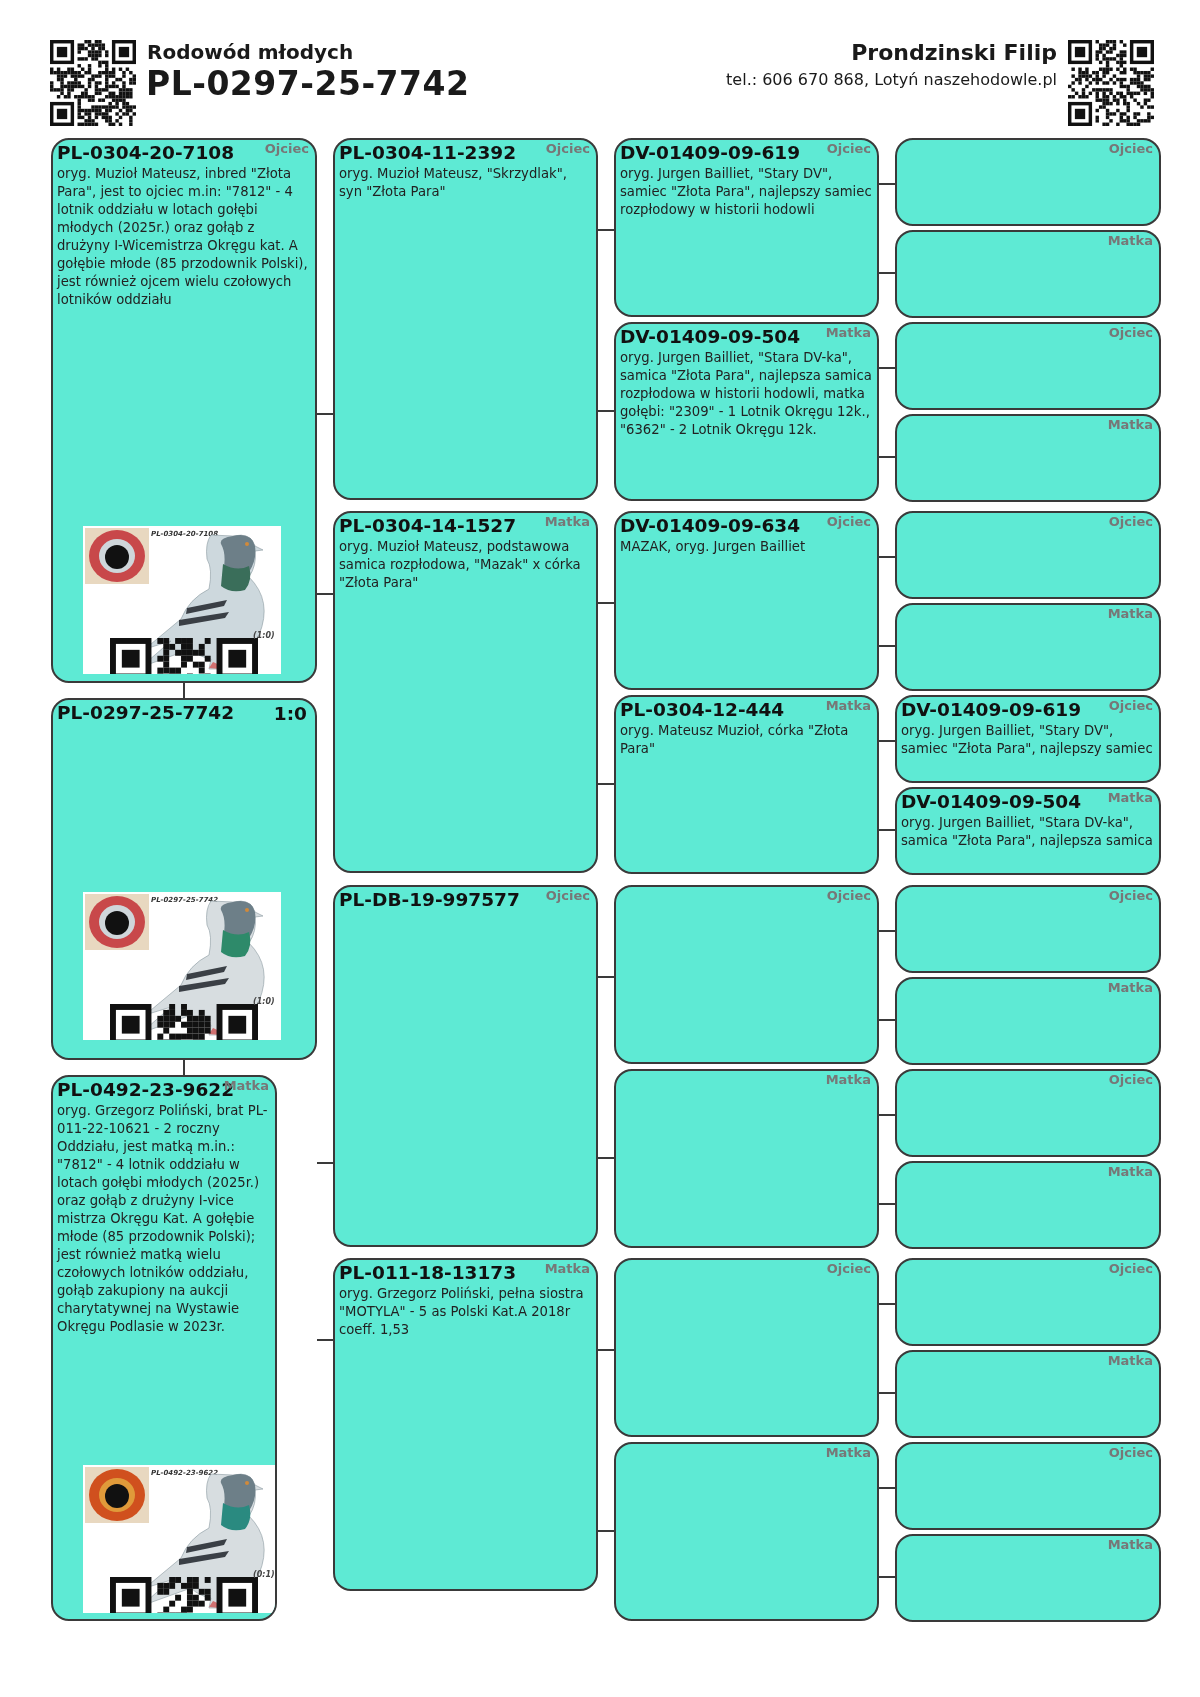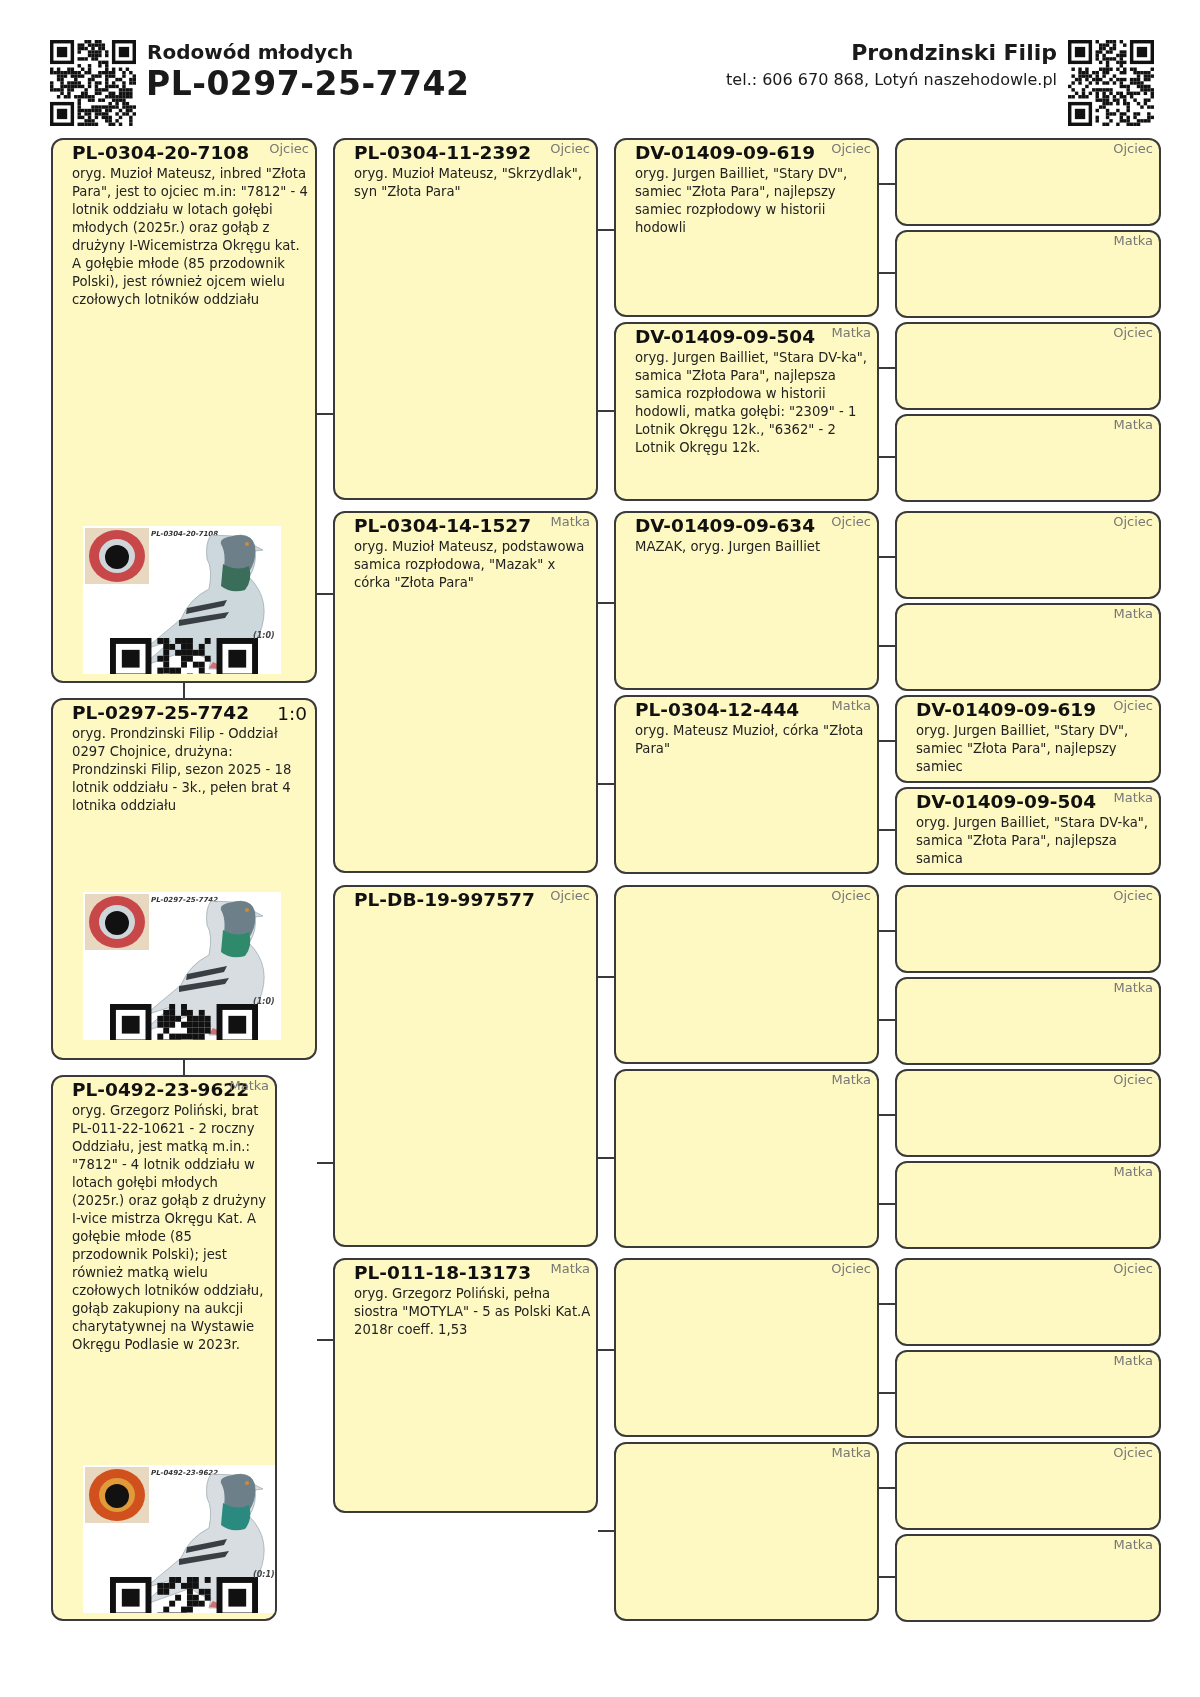--- a/index.html
+++ b/index.html
@@ -4,23 +4,23 @@
 <style>
   html, body { margin:0; padding:0; background:#fff; }
   body { width:1200px; height:1697px; position:relative; overflow:hidden;
          font-family:"DejaVu Sans", sans-serif; color:#1a1a1a; }
   .qr { position:absolute; width:86px; height:86px; background:#fff; }
   .qr svg { width:100%; height:100%; display:block; }
   .hdr-left-title { position:absolute; left:147px; top:40px; font-size:20px; font-weight:bold; }
   .hdr-left-ring { position:absolute; left:146px; top:64px; font-size:33px; font-weight:bold; letter-spacing:0.5px; }
   .hdr-right-name { position:absolute; right:143px; top:40px; font-size:22px; font-weight:bold; text-align:right; }
   .hdr-right-contact { position:absolute; right:143px; top:70px; font-size:16px; text-align:left; }
-  .box { position:absolute; border:2px solid #3a3a3a; border-radius:12px; box-sizing:border-box; background:#fef9c3; overflow:hidden; padding:2px 4px 2px 19px; }
+  .box { position:absolute; border:2px solid #3a3a3a; border-radius:18px; box-sizing:border-box; background:#5eead4; overflow:hidden; padding:2px 4px 2px 4px; }
   .box .ring { font-size:18.5px; font-weight:bold; line-height:22px; white-space:nowrap; color:#111; }
-  .box .role { position:absolute; right:6px; top:1px; font-size:13px; font-weight:normal; color:#777; }
+  .box .role { position:absolute; right:6px; top:1px; font-size:13px; font-weight:bold; color:#777; }
   .box .role.dark { color:#111; font-size:18.5px; top:3px; right:8px; }
   .box .desc { font-size:13.2px; line-height:18px; color:#222; margin-top:1px; }
   .conn { position:absolute; background:#3a3a3a; }
   .photo { position:absolute; left:30px; width:198px; height:148px; }
   .photo svg { width:100%; height:100%; display:block; }
 </style>
 </head>
 <body>
 
 <div class="qr" style="left:50px;top:40px;">
@@ -765,21 +765,20 @@
           </svg>
         </g>
       <text x="170" y="112" font-size="8" font-style="italic" font-weight="bold" fill="#444" font-family="DejaVu Sans, sans-serif">(1:0)</text>
     </svg>
   </div>
 </div>
 
 <div class="box" style="left:51px;top:698px;width:266px;height:362px;">
   <div class="ring">PL-0297-25-7742</div>
   <div class="role dark">1:0</div>
-  <div class="desc">oryg. Prondzinski Filip - Oddział 0297 Chojnice, drużyna: Prondzinski Filip, sezon 2025 - 18 lotnik oddziału - 3k., pełen brat 4 lotnika oddziału</div>
   <div class="photo" style="top:192px;">
     <svg class="pigeon" viewBox="0 0 198 148">
       <rect x="0" y="0" width="198" height="148" fill="#ffffff"></rect>
       <g>
         <rect x="2" y="2" width="64" height="56" fill="#e8d8c0"></rect>
         <ellipse cx="34" cy="30" rx="28" ry="26" fill="#c8484a"></ellipse>
         <ellipse cx="34" cy="30" rx="18" ry="17" fill="#cfd6da"></ellipse>
         <ellipse cx="34" cy="31" rx="12" ry="12" fill="#111"></ellipse>
       </g>
       <text x="68" y="10" font-size="7" font-weight="bold" font-style="italic" fill="#333" font-family="DejaVu Sans, sans-serif">PL-0297-25-7742</text>
@@ -1310,21 +1309,21 @@
     </div>
     <div class="box" style="left: 333px; top: 511px; width: 265px; height: 362px;">
       <div class="ring">PL-0304-14-1527</div>
       <div class="role">Matka</div>
       <div class="desc">oryg. Muzioł Mateusz, podstawowa samica rozpłodowa, "Mazak" x córka "Złota Para"</div>
     </div>
     <div class="box" style="left: 333px; top: 885px; width: 265px; height: 362px;">
       <div class="ring">PL-DB-19-997577</div>
       <div class="role">Ojciec</div>
     </div>
-    <div class="box" style="left: 333px; top: 1258px; width: 265px; height: 255px;">
+    <div class="box" style="left: 333px; top: 1258px; width: 265px; height: 333px;">
       <div class="ring">PL-011-18-13173</div>
       <div class="role">Matka</div>
       <div class="desc">oryg. Grzegorz Poliński, pełna siostra "MOTYLA" - 5 as Polski Kat.A 2018r coeff. 1,53</div>
     </div>
     <div class="conn" style="left: 317px; top: 413px; width: 16px; height: 2px;"></div>
     <div class="conn" style="left: 317px; top: 593px; width: 16px; height: 2px;"></div>
     <div class="conn" style="left: 317px; top: 1162px; width: 16px; height: 2px;"></div>
     <div class="conn" style="left: 317px; top: 1339px; width: 16px; height: 2px;"></div>
     <div class="box" style="left: 614px; top: 138px; width: 265px; height: 179px;">
       <div class="ring">DV-01409-09-619</div>

